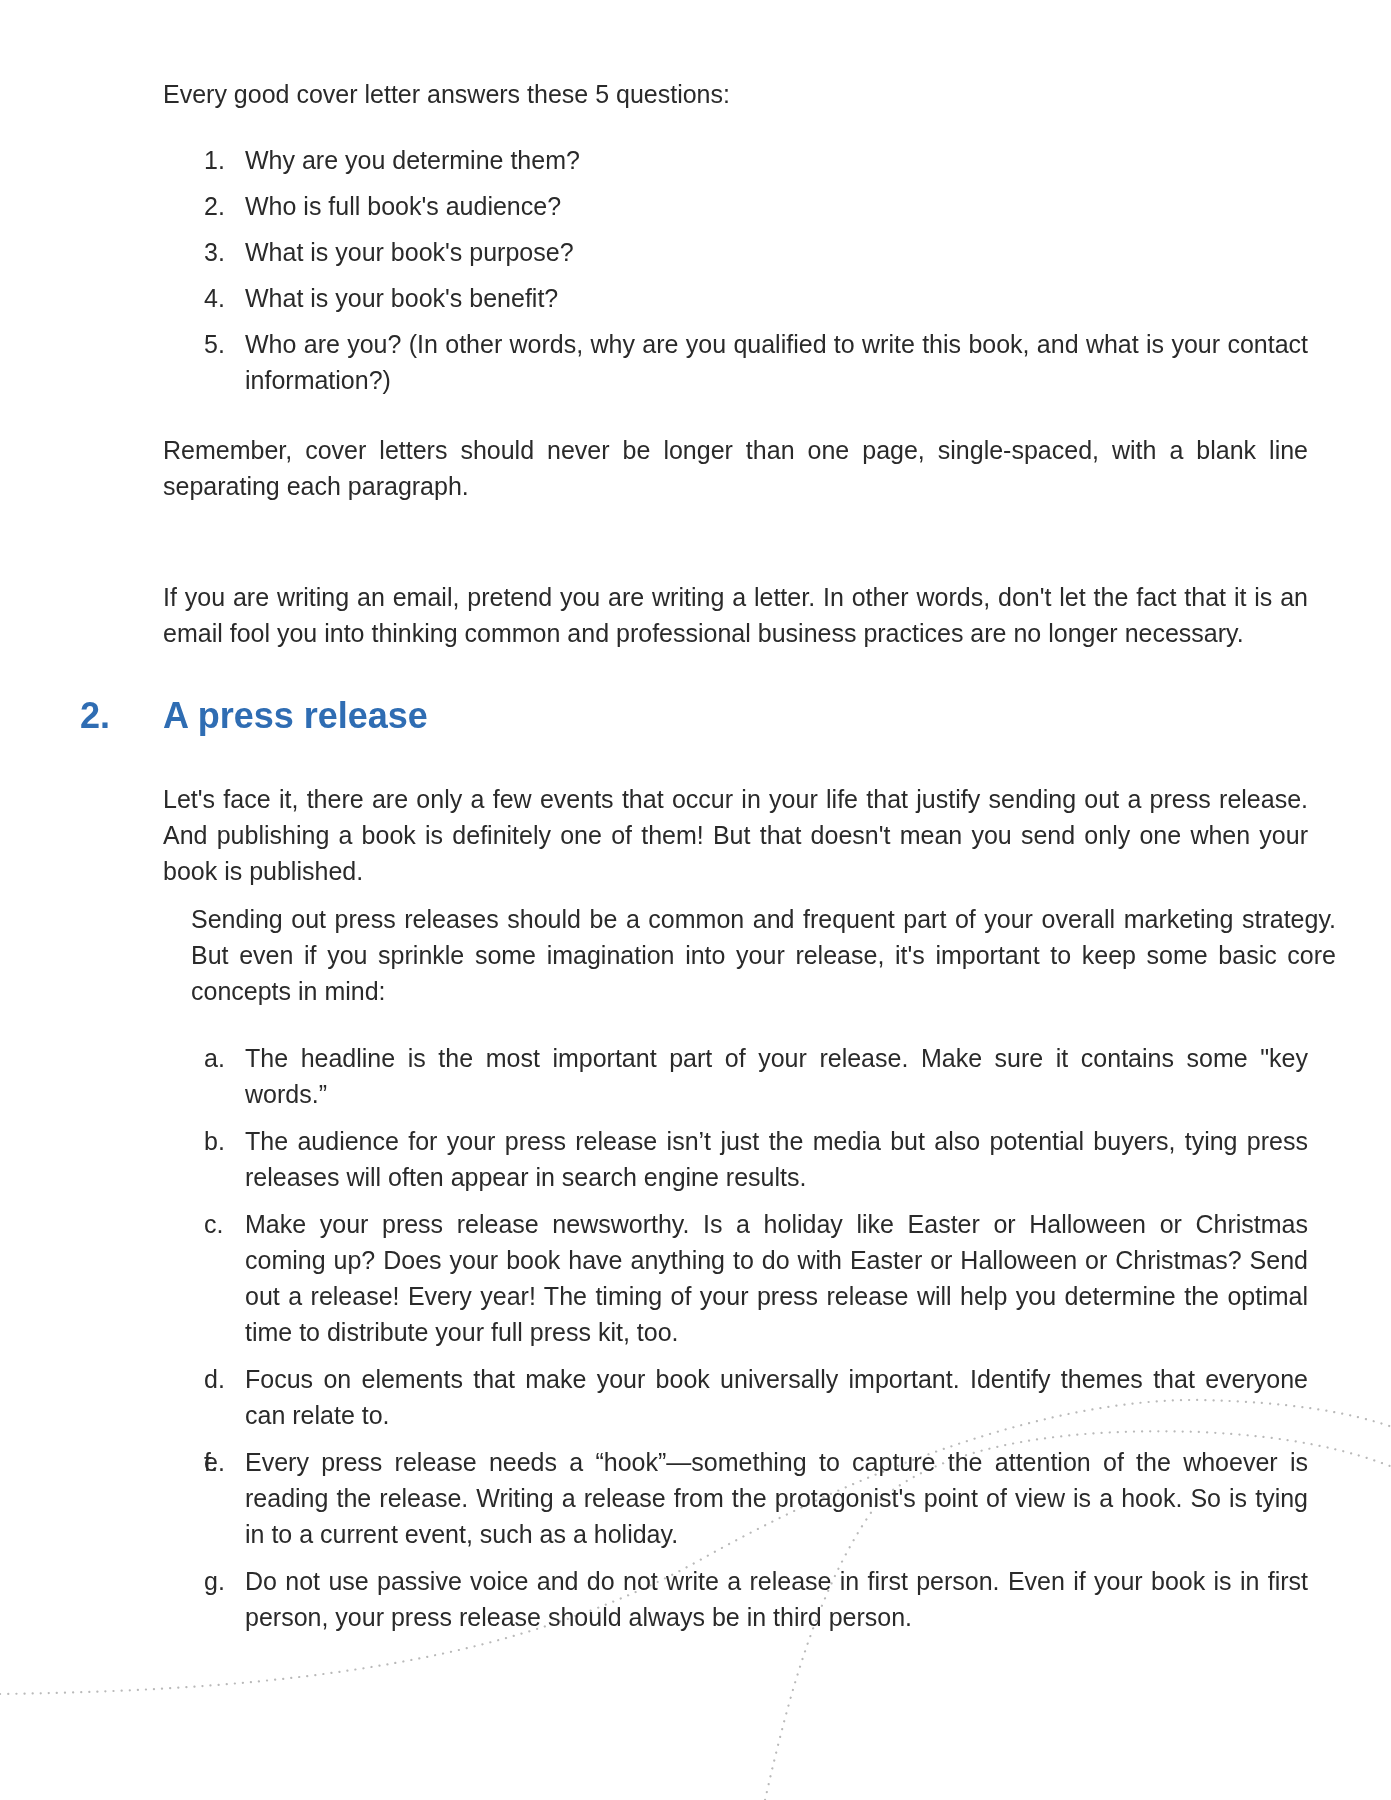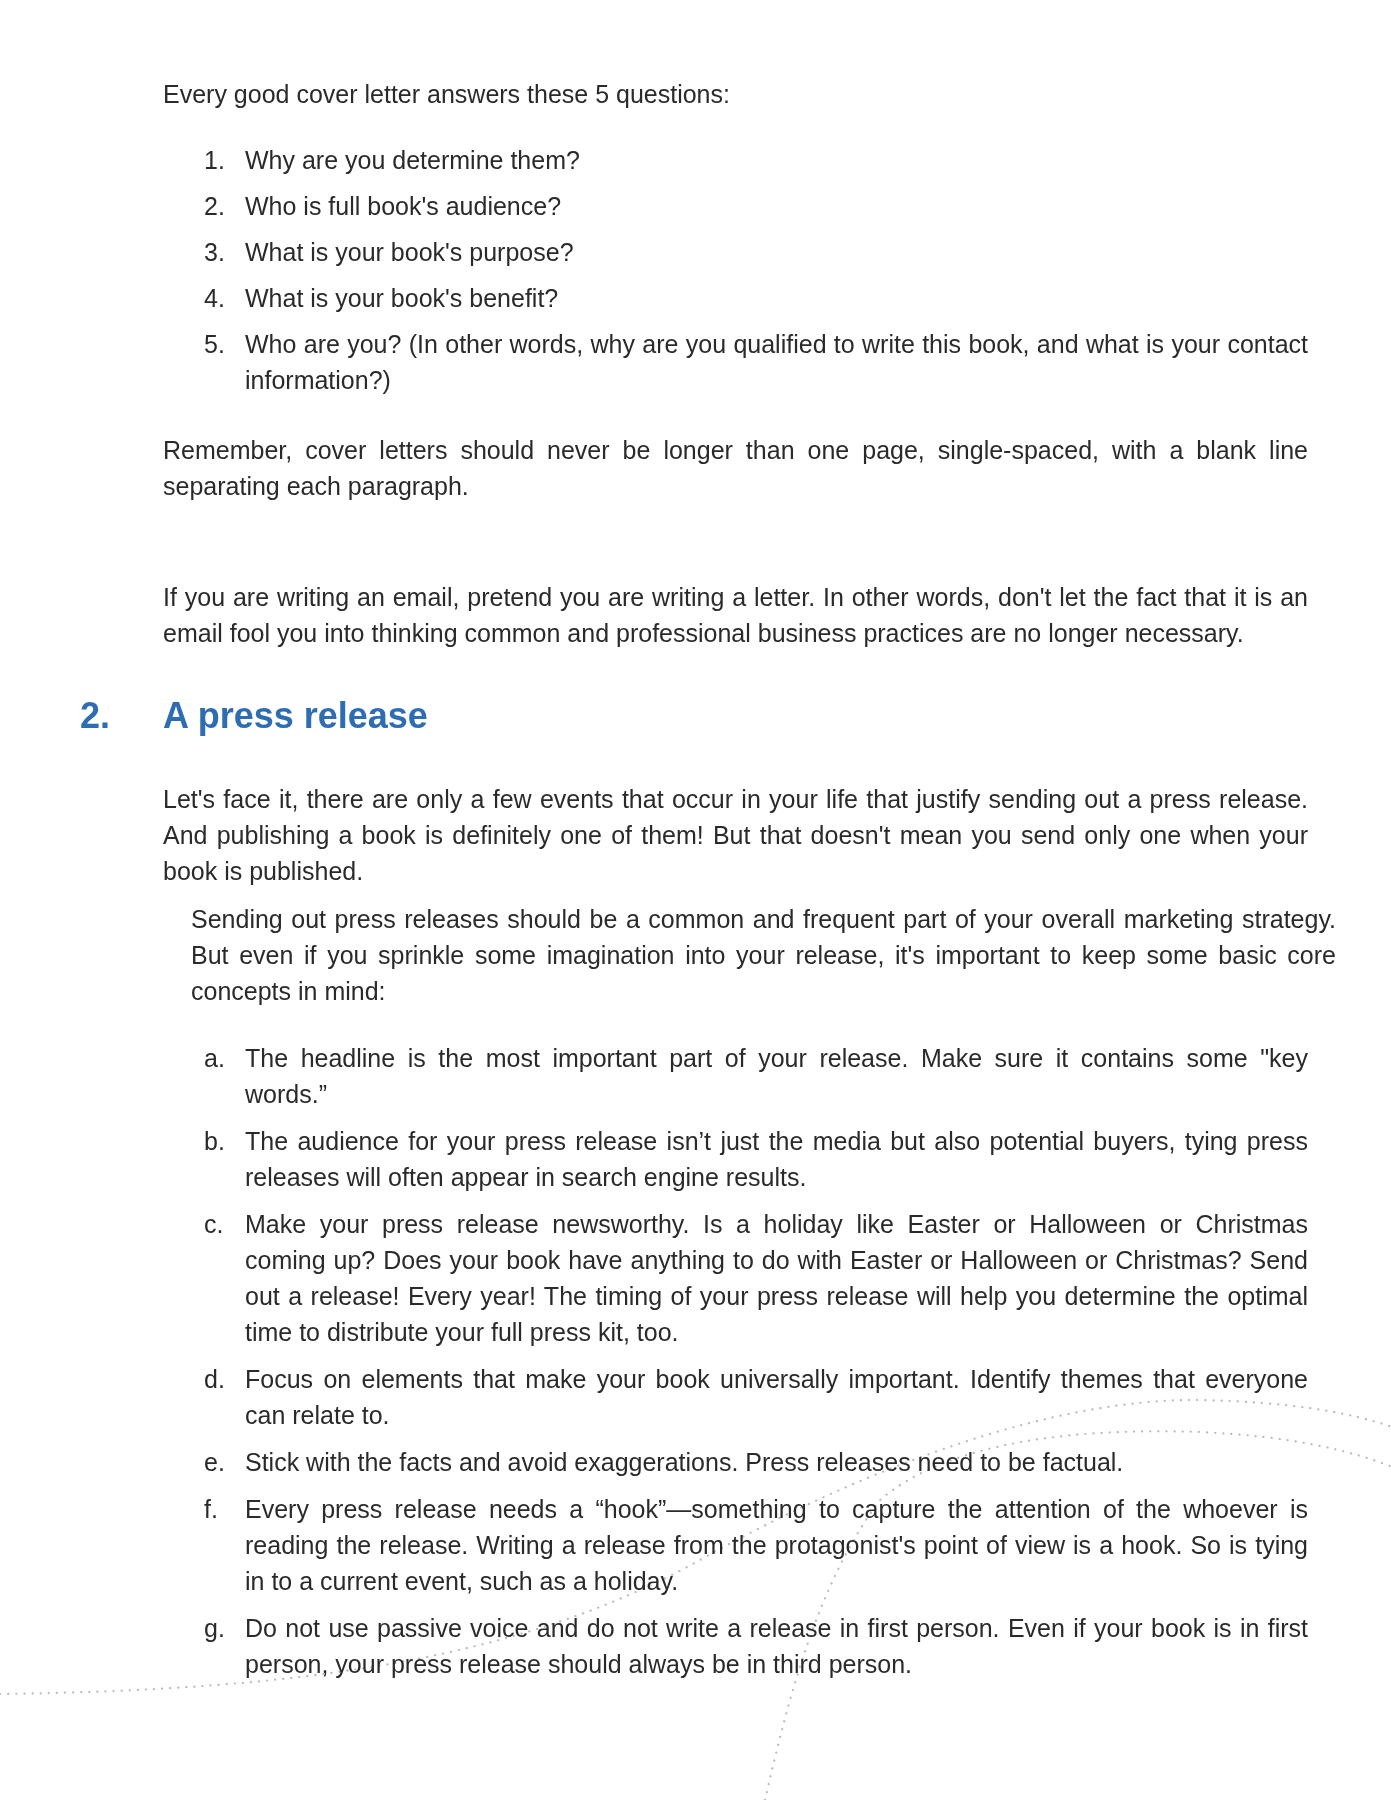--- a/index.html
+++ b/index.html
@@ -59,18 +59,18 @@
 
   <div class="block" style="top:901px;margin-left:28px;">
     <p>Sending out press releases should be a common and frequent part of your overall marketing strategy. But even if you sprinkle some imagination into your release, it's important to keep some basic core concepts in mind:</p>
   </div>
 
   <ol class="list" style="top:1040px;">
     <li style="margin-bottom:11px;"><span class="marker">a.</span><span>The headline is the most important part of your release. Make sure it contains some "key words.”</span></li>
     <li style="margin-bottom:11px;"><span class="marker">b.</span><span>The audience for your press release isn’t just the media but also potential buyers, tying press releases will often appear in search engine results.</span></li>
     <li style="margin-bottom:11px;"><span class="marker">c.</span><span>Make your press release newsworthy. Is a holiday like Easter or Halloween or Christmas coming up? Does your book have anything to do with Easter or Halloween or Christmas? Send out a release! Every year! The timing of your press release will help you determine the optimal time to distribute your full press kit, too.</span></li>
     <li style="margin-bottom:11px;"><span class="marker">d.</span><span>Focus on elements that make your book universally important. Identify themes that everyone can relate to.</span></li>
-    <li style="margin-bottom:11px;"><span class="marker">e.</span><span>Stick with the facts and avoid exaggerations. Press releases need to be factual.</span></li>
+    <li style="margin-bottom:11px;"><span class="marker">e.</span></li>
     <li style="margin-bottom:11px;"><span class="marker">f.</span><span>Every press release needs a “hook”—something to capture the attention of the whoever is reading the release. Writing a release from the protagonist's point of view is a hook. So is tying in to a current event, such as a holiday.</span></li>
     <li><span class="marker">g.</span><span>Do not use passive voice and do not write a release in first person. Even if your book is in first person, your press release should always be in third person.</span></li>
   </ol>
 
 </div>
 
 </body></html>

